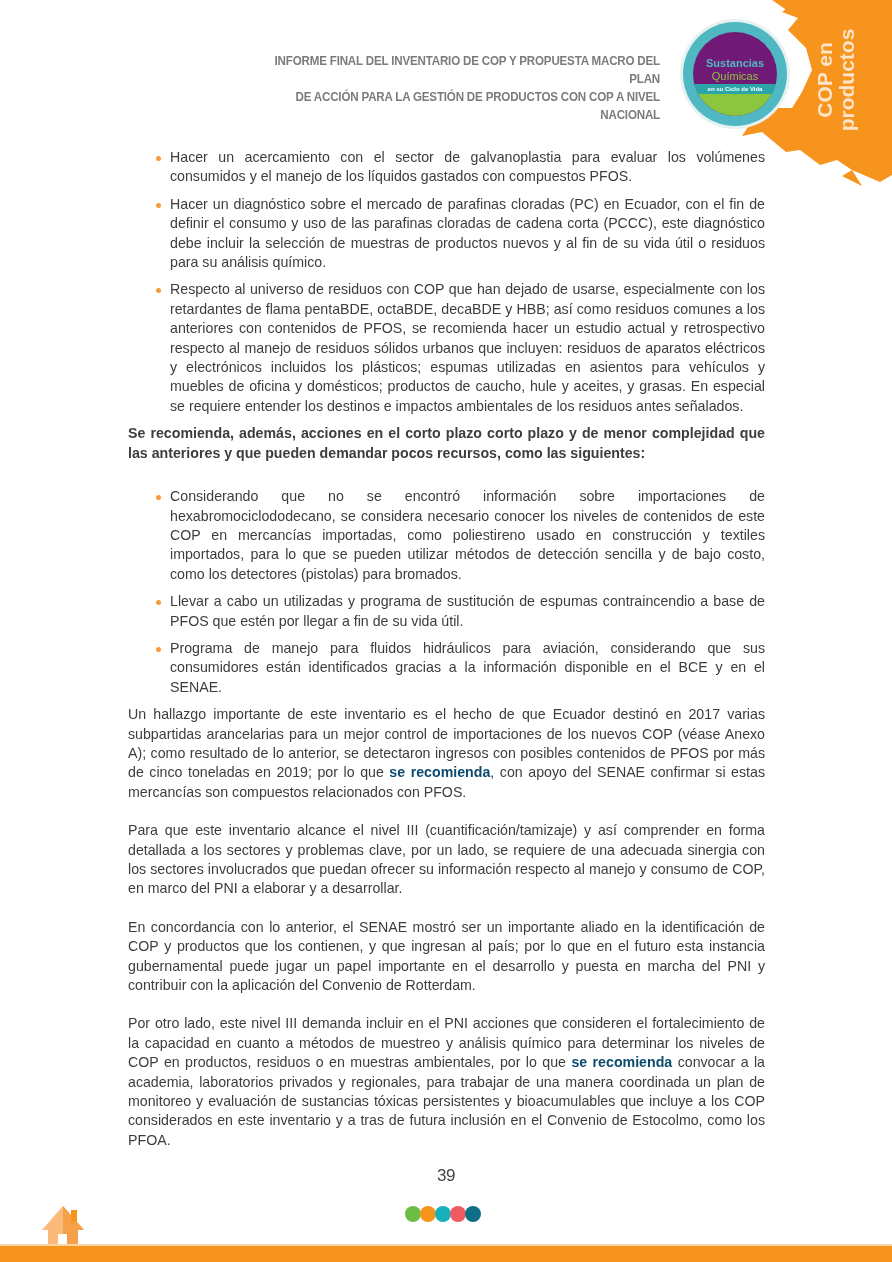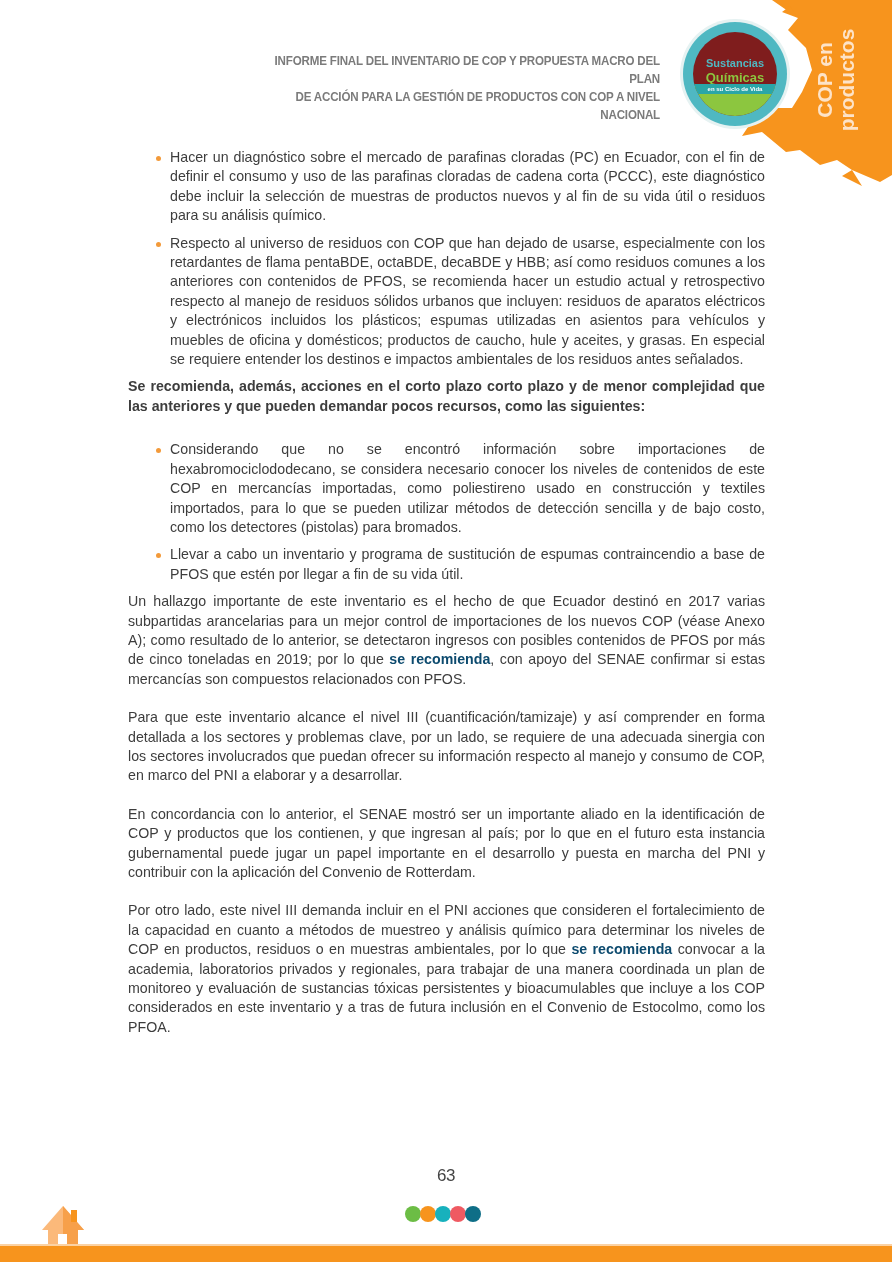--- a/index.html
+++ b/index.html
@@ -5,28 +5,28 @@
   html, body { margin:0; padding:0; }
   body { width:892px; height:1262px; position:relative; background:#ffffff; overflow:hidden;
          font-family:"Liberation Sans", sans-serif; color:#3a3a3a; }
   .header-title { position:absolute; left:230px; top:52px; width:430px; text-align:right;
          font-family:"Liberation Sans", sans-serif; font-size:12.6px; line-height:18px; color:#7b7b7b;
          font-weight:bold; letter-spacing:-0.2px; transform:scaleX(0.92); transform-origin:right top; }
   .splash { position:absolute; right:0; top:0; width:190px; height:190px; }
   .logo { position:absolute; left:683px; top:22px; width:104px; height:104px; border-radius:50%;
           background:#4fb8c2; box-shadow:0 0 0 3px #e6f2f2; }
   .logo-inner { position:absolute; left:10px; top:10px; width:84px; height:84px; border-radius:50%;
-          background:#7f1d1d; overflow:hidden; }
+          background:#701a75; overflow:hidden; }
   .logo-green { position:absolute; left:0; right:0; bottom:0; height:30px; background:#8cc63f; }
   .logo-band { position:absolute; left:0; right:0; top:52px; height:10px; background:#2aa6a8;
           color:#fff; font-size:6px; text-align:center; line-height:10px; font-weight:bold; }
   .logo-t1 { position:absolute; left:0; right:0; top:25px; text-align:center; font-size:11px;
           color:#4fb8c2; font-weight:bold; }
-  .logo-t2 { position:absolute; left:0; right:0; top:38px; text-align:center; font-size:13px;
-          color:#8cc63f; font-weight:bold; }
+  .logo-t2 { position:absolute; left:0; right:0; top:38px; text-align:center; font-size:11px;
+          color:#8cc63f; font-weight:normal; }
   .side-label { position:absolute; left:806px; top:20px; width:60px; height:120px; }
   .side-label span { position:absolute; left:50%; top:50%; transform:translate(-50%,-50%) rotate(-90deg);
           white-space:nowrap; color:#fde3c8; font-weight:bold; font-size:21px; line-height:22px;
           text-align:center; display:block; }
   .content { position:absolute; left:128px; top:148px; width:637px; font-size:14.2px; line-height:19.4px;
           color:#3d3d3d; text-align:justify; }
   .content p { margin:0 0 19px 0; }
   ul.bullets { list-style:none; margin:0 0 8px 0; padding:0 0 0 42px; }
   ul.bullets li { position:relative; margin:0 0 8px 0; }
   ul.bullets li::before { content:""; position:absolute; left:-14px; top:8px; width:5px; height:5px;
@@ -64,35 +64,37 @@
     </span>
 </div>
 
 <div class="header-title">
   <div>INFORME FINAL DEL INVENTARIO DE COP Y PROPUESTA MACRO DEL PLAN</div>
   <div>DE ACCIÓN PARA LA GESTIÓN DE PRODUCTOS CON COP A NIVEL NACIONAL</div>
 </div>
 
 <div class="content">
   <ul class="bullets">
+    <li>Hacer un acercamiento con el sector de galvanoplastia para evaluar los volúmenes consumidos y el manejo de los líquidos gastados con compuestos PFOS.</li>
     <li>Hacer un diagnóstico sobre el mercado de parafinas cloradas (PC) en Ecuador, con el fin de definir el consumo y uso de las parafinas cloradas de cadena corta (PCCC), este diagnóstico debe incluir la selección de muestras de productos nuevos y al fin de su vida útil o residuos para su análisis químico.</li>
     <li>Respecto al universo de residuos con COP que han dejado de usarse, especialmente con los retardantes de flama pentaBDE, octaBDE, decaBDE y HBB; así como residuos comunes a los anteriores con contenidos de PFOS, se recomienda hacer un estudio actual y retrospectivo respecto al manejo de residuos sólidos urbanos que incluyen: residuos de aparatos eléctricos y electrónicos incluidos los plásticos; espumas utilizadas en asientos para vehículos y muebles de oficina y domésticos; productos de caucho, hule y aceites, y grasas. En especial se requiere entender los destinos e impactos ambientales de los residuos antes señalados.</li>
   </ul>
   <p style="margin-bottom:24px;font-weight:bold;">Se recomienda, además, acciones en el corto plazo corto plazo y de menor complejidad que las anteriores y que pueden demandar pocos recursos, como las siguientes:</p>
   <ul class="bullets">
     <li>Considerando que no se encontró información sobre importaciones de hexabromociclododecano, se considera necesario conocer los niveles de contenidos de este COP en mercancías importadas, como poliestireno usado en construcción y textiles importados, para lo que se pueden utilizar métodos de detección sencilla y de bajo costo, como los detectores (pistolas) para bromados.</li>
-    <li>Llevar a cabo un inventario y programa de sustitución de espumas contraincendio a base de PFOS que estén por llegar a fin de su vida útil.</li>
+    <li>Llevar a cabo un utilizadas y programa de sustitución de espumas contraincendio a base de PFOS que estén por llegar a fin de su vida útil.</li>
+    <li>Programa de manejo para fluidos hidráulicos para aviación, considerando que sus consumidores están identificados gracias a la información disponible en el BCE y en el SENAE.</li>
   </ul>
   <p><span>Un hallazgo importante de este inventario es el hecho de que Ecuador destinó en 2017 varias subpartidas arancelarias para un mejor control de importaciones de los nuevos COP (véase Anexo A); como resultado de lo anterior, se detectaron ingresos con posibles contenidos de PFOS por más de cinco toneladas en 2019; por lo que </span><b>se recomienda</b><span>, con apoyo del SENAE confirmar si estas mercancías son compuestos relacionados con PFOS.</span></p>
   <p>Para que este inventario alcance el nivel III (cuantificación/tamizaje) y así comprender en forma detallada a los sectores y problemas clave, por un lado, se requiere de una adecuada sinergia con los sectores involucrados que puedan ofrecer su información respecto al manejo y consumo de COP, en marco del PNI a elaborar y a desarrollar.</p>
   <p>En concordancia con lo anterior, el SENAE mostró ser un importante aliado en la identificación de COP y productos que los contienen, y que ingresan al país; por lo que en el futuro esta instancia gubernamental puede jugar un papel importante en el desarrollo y puesta en marcha del PNI y contribuir con la aplicación del Convenio de Rotterdam.</p>
   <p><span>Por otro lado, este nivel III demanda incluir en el PNI acciones que consideren el fortalecimiento de la capacidad en cuanto a métodos de muestreo y análisis químico para determinar los niveles de COP en productos, residuos o en muestras ambientales, por lo que </span><b>se recomienda</b><span> convocar a la academia, laboratorios privados y regionales, para trabajar de una manera coordinada un plan de monitoreo y evaluación de sustancias tóxicas persistentes y bioacumulables que incluye a los COP considerados en este inventario y a tras de futura inclusión en el Convenio de Estocolmo, como los PFOA.</span></p>
 </div>
 
-<div class="page-number">63</div>
+<div class="page-number">39</div>
 
 <div class="dots">
   <div class="dot" style="background: rgb(108, 189, 69);"></div>
   <div class="dot" style="background: rgb(247, 148, 29);"></div>
   <div class="dot" style="background: rgb(23, 177, 189);"></div>
   <div class="dot" style="background: rgb(239, 90, 98);"></div>
   <div class="dot" style="background: rgb(14, 110, 135);"></div>
 </div>
 
 <svg class="home" viewBox="0 0 50 42">

